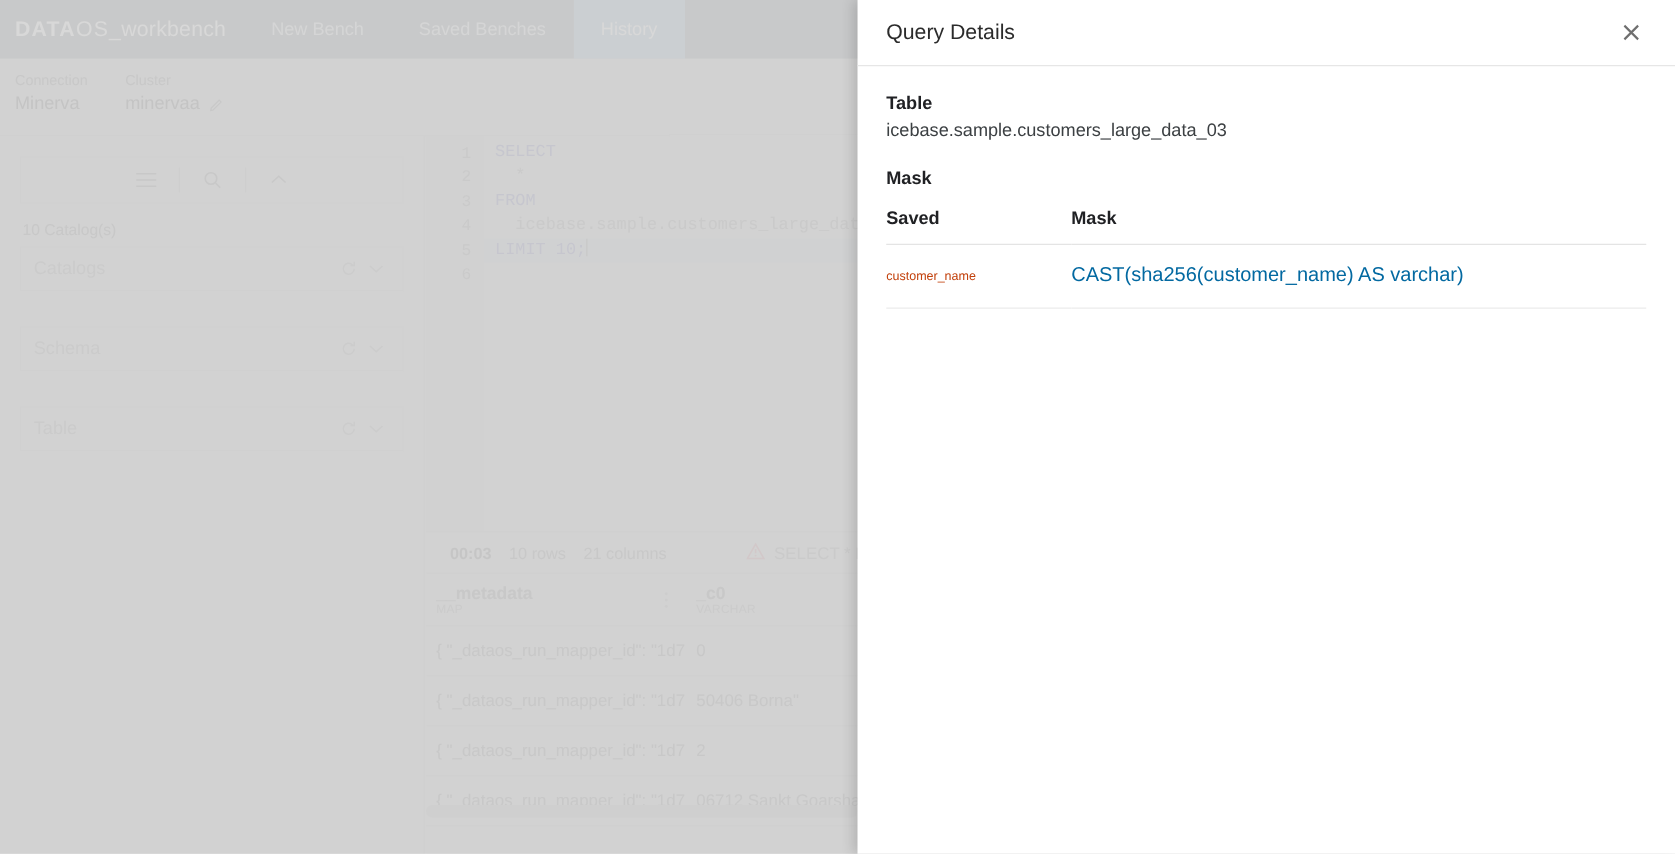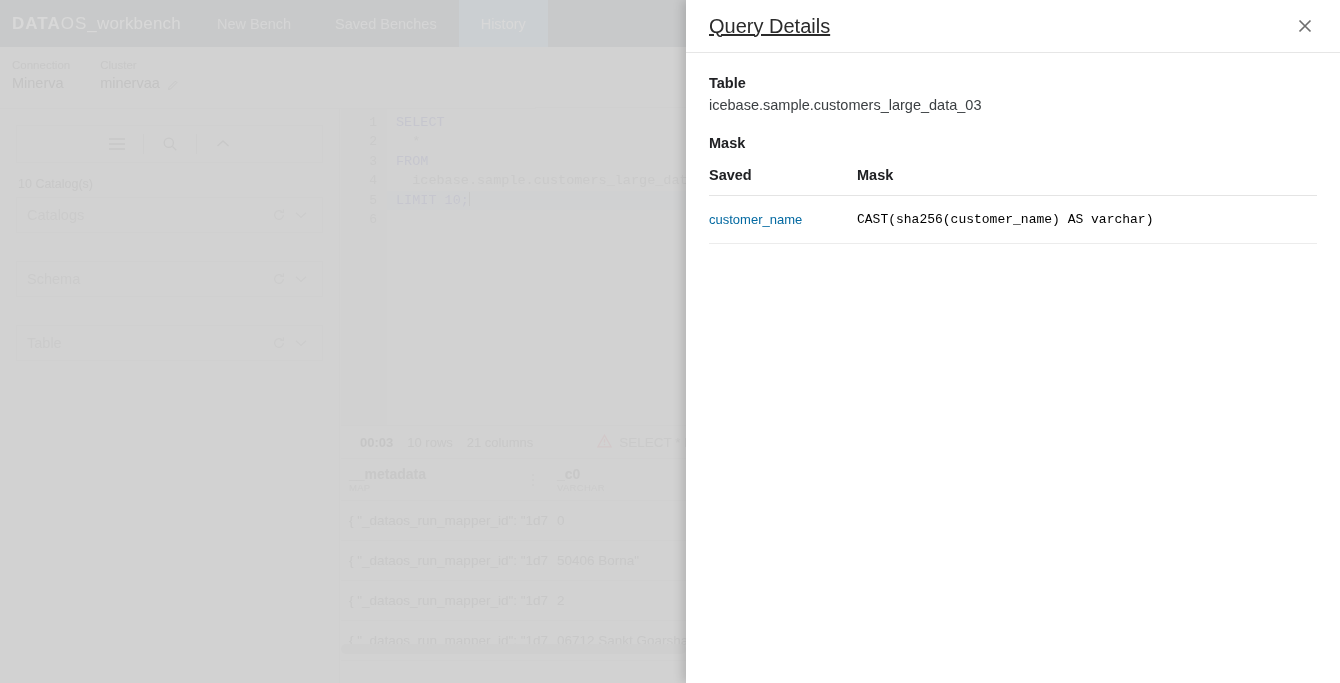--- a/index.html
+++ b/index.html
@@ -178,21 +178,21 @@
     background: #ffffff;
     box-shadow: -3px 0 10px rgba(0,0,0,0.16);
     display: flex; flex-direction: column;
   }
   .modal-head {
     height: 53px; flex: 0 0 53px;
     border-bottom: 1px solid #e6e6e6;
     display: flex; align-items: center;
     padding: 0 22px 0 23px;
   }
-  .modal-title { flex:1; font-size: 20px; color: #2b2b2b; text-decoration: underline; }
+  .modal-title { flex:1; font-size: 17px; color: #2b2b2b; }
   .modal-close {
     width: 26px; height: 26px; display:flex; align-items:center; justify-content:center;
     color:#707070; font-size: 18px; line-height:1;
   }
   .tabs {
     display: flex; align-items: flex-end;
     padding: 31px 23px 0 23px;
     border-bottom: 1px solid #e4e4e4;
     flex: 0 0 auto;
   }
@@ -209,27 +209,27 @@
   .sec-value { font-size: 14.5px; color: #3c4043; margin-bottom: 22px; }
   .sec-title.mask-h { margin-bottom: 0; }
 
   table.mask-table { width: 100%; border-collapse: collapse; margin-top: 16px; }
   table.mask-table th {
     text-align: left; font-size: 14.5px; font-weight: 700; color: #202124;
     padding: 0 0 12px 0; border-bottom: 1px solid #e4e4e4;
   }
   table.mask-table th.c-col { width: 148px; }
   table.mask-table td {
-    font-size: 13px; color: #0369a1;
+    font-size: 10px; color: #c2410c;
     padding: 16px 0 16px 0; border-bottom: 1px solid #ececec;
     vertical-align: middle;
   }
   table.mask-table td.mask-val {
-    font-family: Liberation Mono, monospace;
-    color: #000000; font-size: 13px;
+    font-family: Liberation Sans, sans-serif;
+    color: #0369a1; font-size: 16px;
   }
 </style>
 </head>
 <body>
 
 <div id="app-backdrop">
 
   <div id="app-root">
 
     <div class="topbar">

